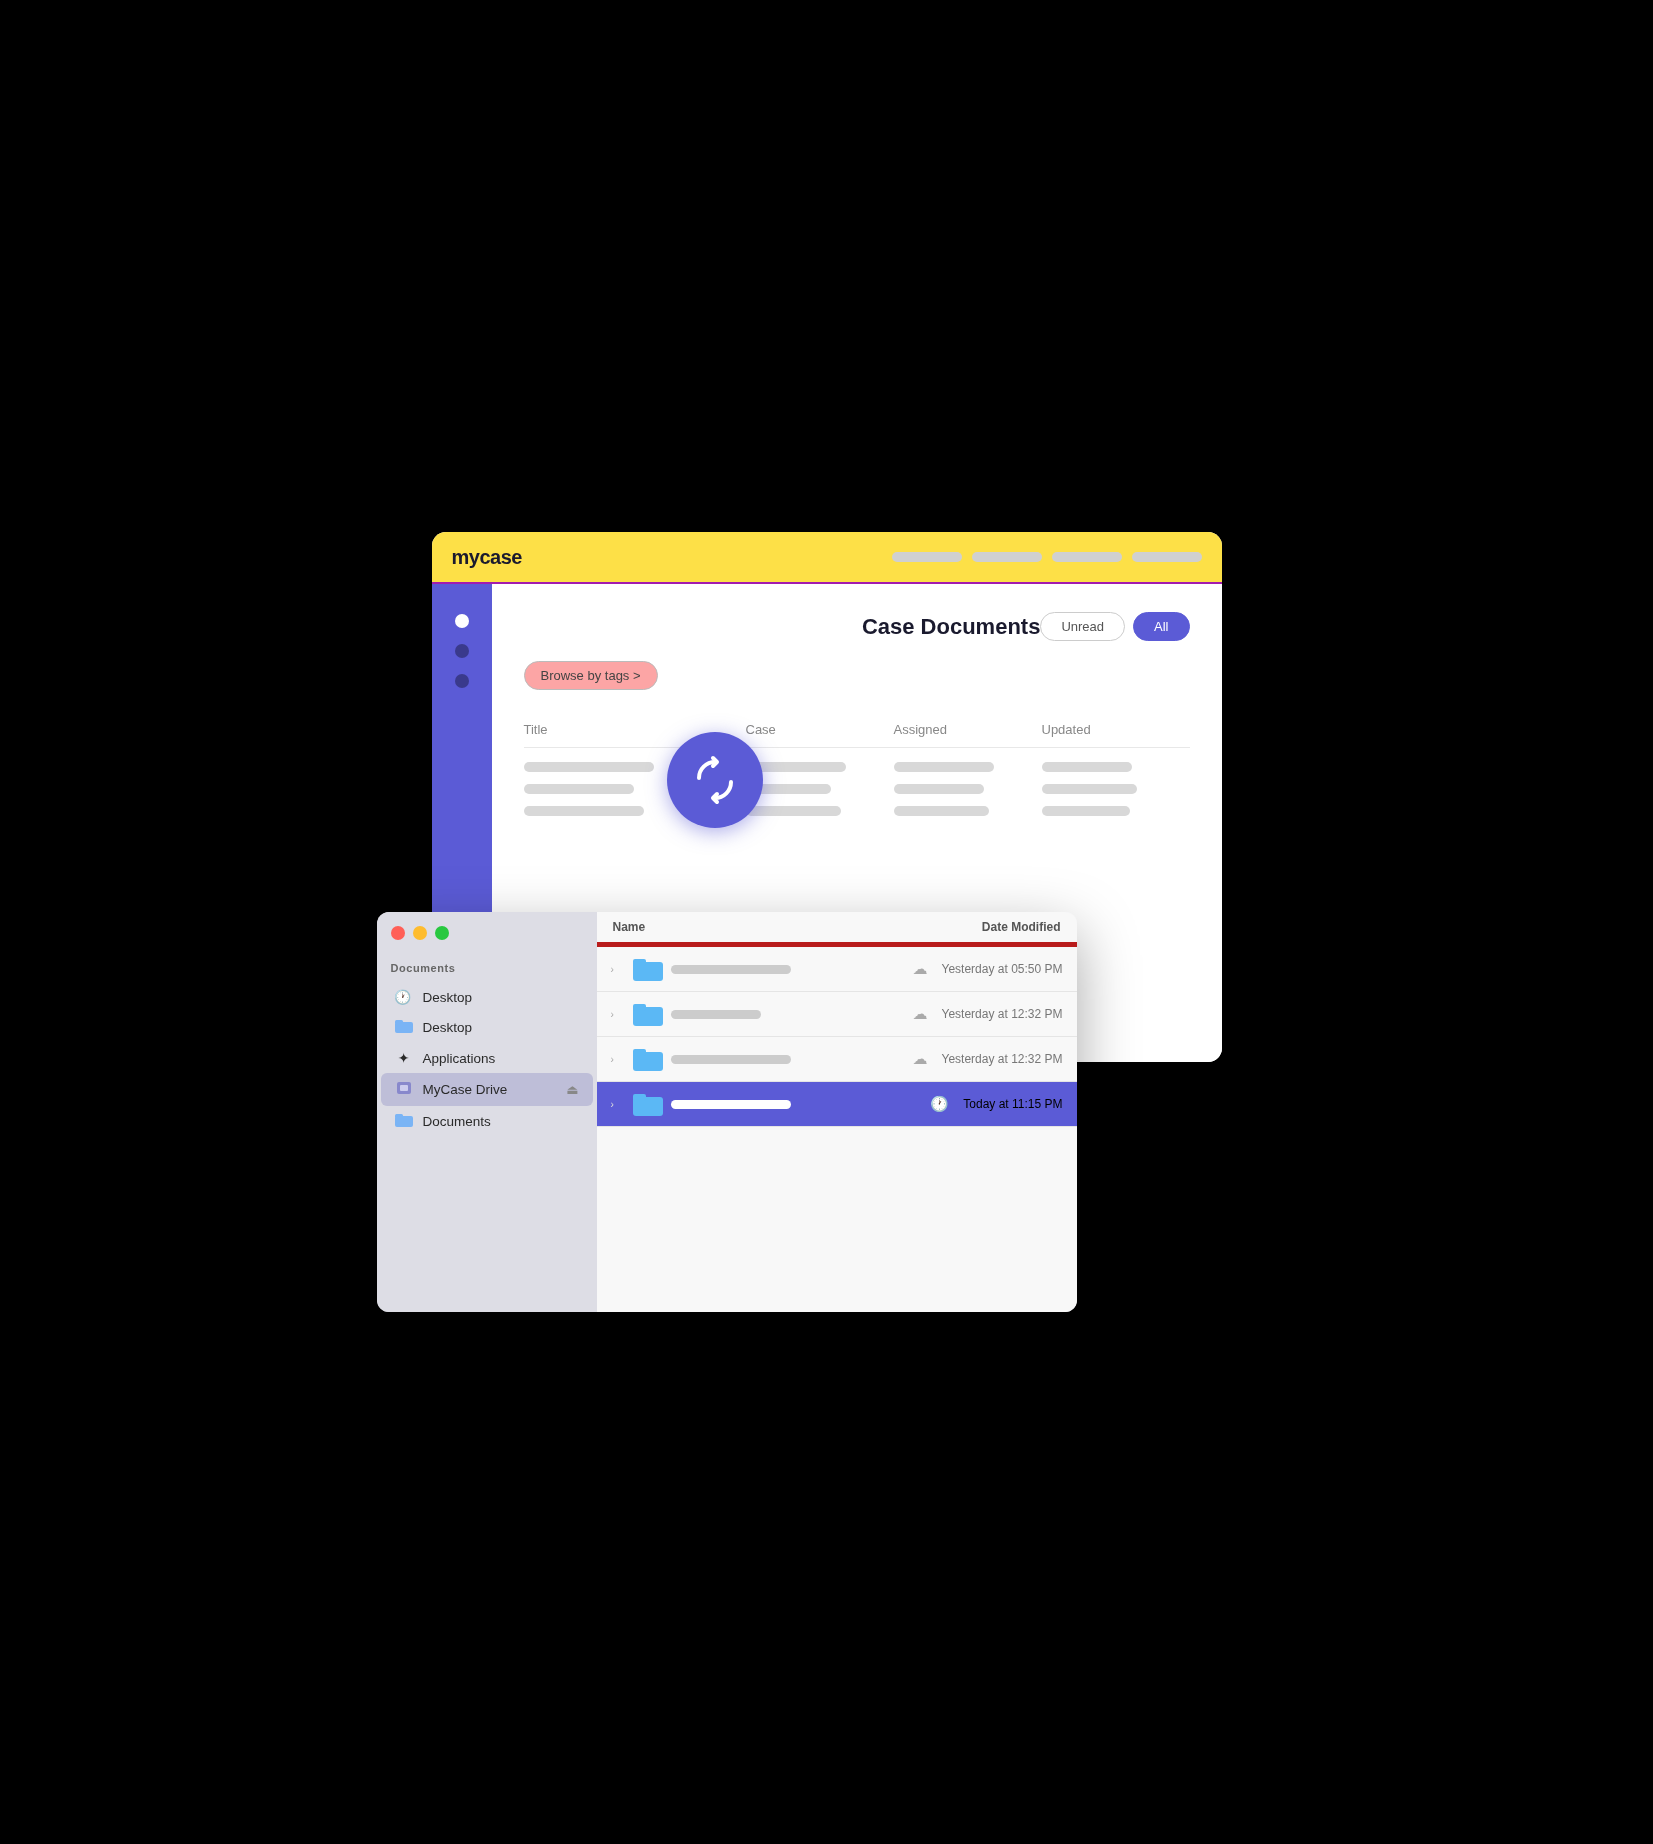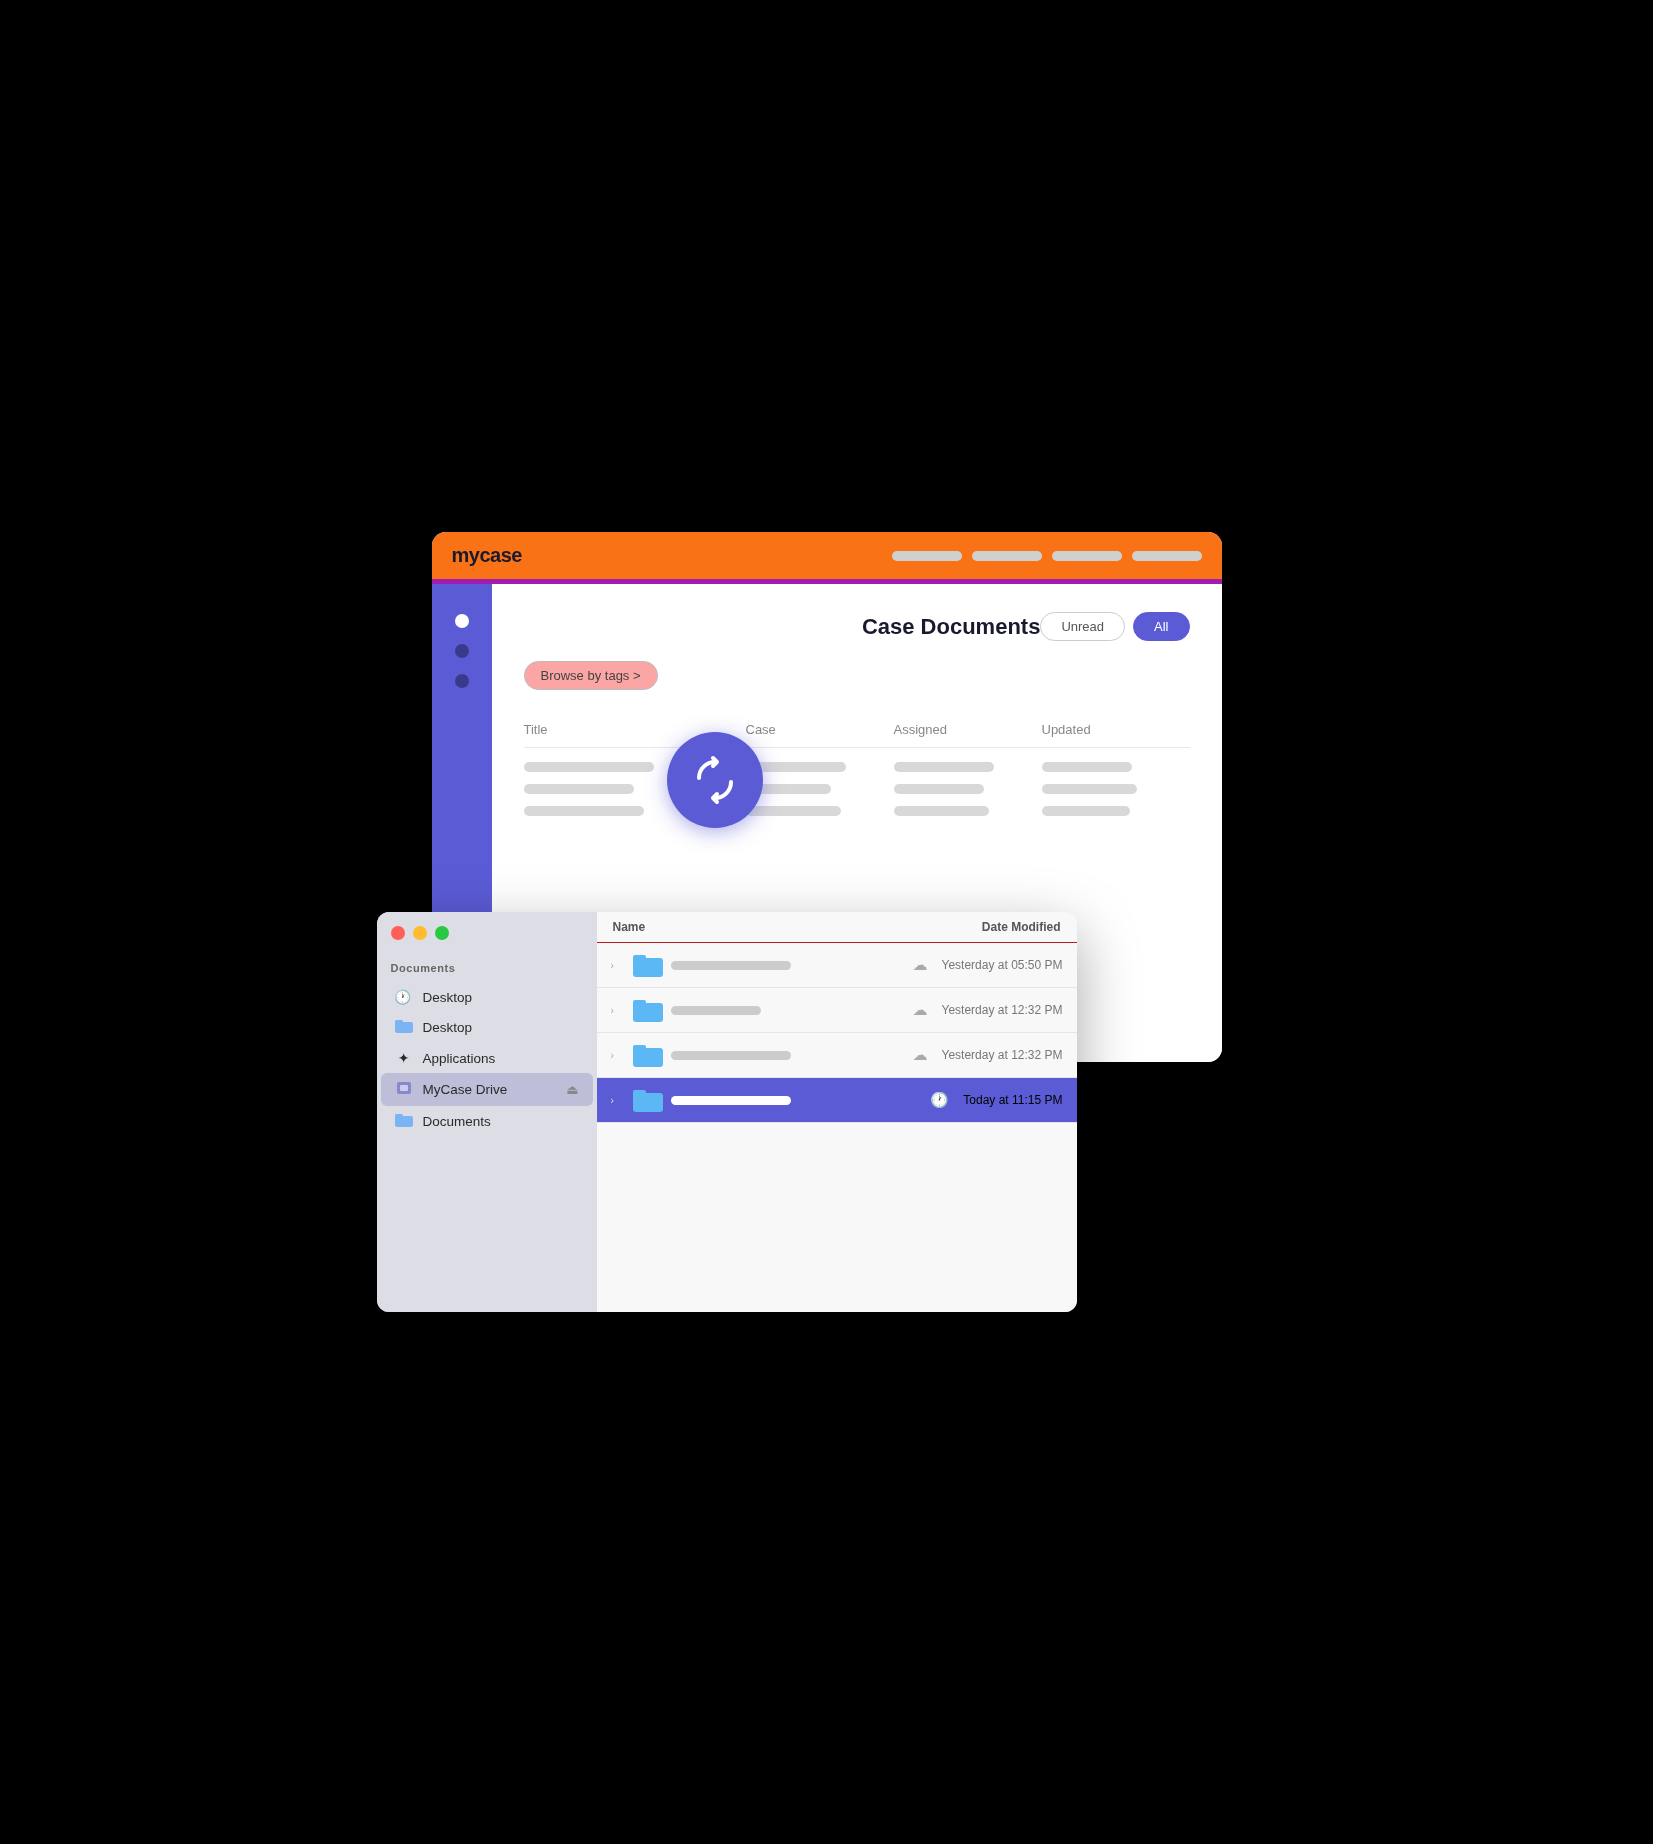--- a/index.html
+++ b/index.html
@@ -25,27 +25,27 @@
       top: 0;
       left: 55px;
       width: 790px;
       height: 530px;
       background: #f5f5f5;
       border-radius: 14px;
       box-shadow: 0 20px 60px rgba(0,0,0,0.4);
       overflow: hidden;
     }
     .browser-topbar {
-      background: #f97316;
+      background: #fde047;
       height: 52px;
       display: flex;
       align-items: center;
       padding: 0 20px;
       gap: 22px;
-      border-bottom: 5px solid #a21caf;
+      border-bottom: 2px solid #a21caf;
     }
     .nav-pill {
       background: #d0d0d0;
       border-radius: 12px;
       height: 10px;
       width: 70px;
     }
     .browser-content {
       display: flex;
       height: calc(100% - 52px);
@@ -223,21 +223,21 @@
       align-items: center;
       padding: 0 16px;
       font-size: 14px;
       font-weight: 600;
       color: #2a2a2a;
     }
     .finder-col-header {
       display: grid;
       grid-template-columns: 1fr auto;
       padding: 8px 16px;
-      border-bottom: 1px solid #b91c1c;
+      border-bottom: 5px solid #b91c1c;
       font-size: 12px;
       font-weight: 600;
       color: #555;
     }
     .finder-rows {
       flex: 1;
       overflow: hidden;
     }
     .finder-row {
       display: flex;

